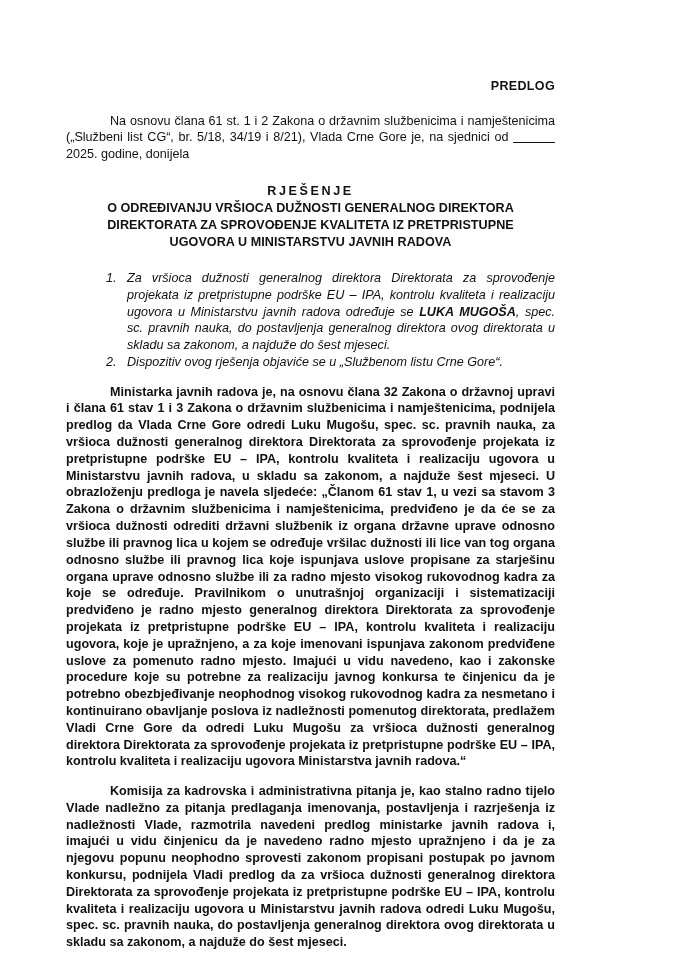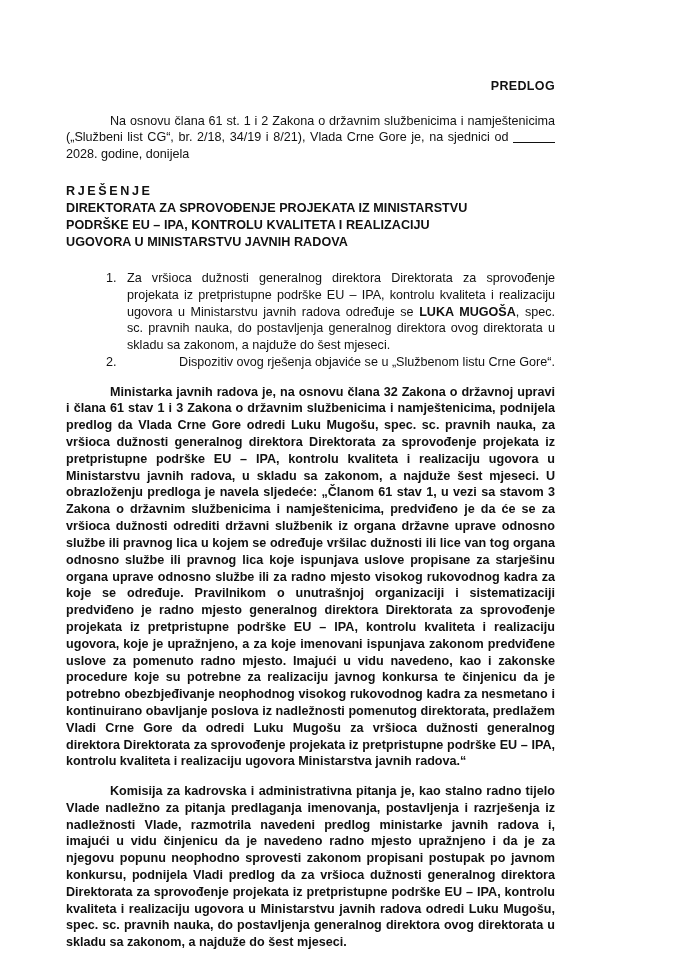--- a/index.html
+++ b/index.html
@@ -34,46 +34,47 @@
     margin-top: 20px;
     font-size: 12.6px;
     line-height: 1.33;
     text-align: justify;
     text-justify: inter-word;
     text-indent: 44px;
     hyphens: none;
   }
   .title-block {
     margin-top: 20px;
-    text-align: left;
+    text-align: center;
     font-weight: bold;
     font-size: 12.6px;
     line-height: 1.36;
   }
   .title-main {
     letter-spacing: 2.6px;
     font-size: 12.6px;
   }
   .title-sub {
     letter-spacing: 0.05px;
   }
   ol.decision-list {
     margin: 19px 0 0 0;
     padding-left: 54px;
     font-size: 12.6px;
     line-height: 1.33;
+    font-style: italic;
   }
   ol.decision-list li {
     text-align: justify;
     text-justify: inter-word;
     padding-left: 7px;
     margin-bottom: 0px;
   }
   ol.decision-list li.item-last {
-    text-align: right;
+    text-align: left;
   }
   .obrazlozenje {
     margin-top: 19px;
     text-align: center;
     font-weight: bold;
     font-size: 12.6px;
     letter-spacing: 2.6px;
   }
   .body-par {
     margin-top: 13px;
@@ -95,26 +96,26 @@
   }
   b.name { font-weight: bold; }
 </style>
 </head>
 <body>
 
 <div class="page">
 
   <div class="header-predlog">PREDLOG</div>
 
-  <p class="intro"><span>Na osnovu člana 61 st. 1 i 2 Zakona o državnim službenicima i namještenicima („Službeni list CG“, br. 2/18, 34/19 i 8/21), Vlada Crne Gore je, na sjednici od </span><span class="blank-line"></span><span> 2028. godine, donijela</span></p>
+  <p class="intro"><span>Na osnovu člana 61 st. 1 i 2 Zakona o državnim službenicima i namještenicima („Službeni list CG“, br. 5/18, 34/19 i 8/21), Vlada Crne Gore je, na sjednici od </span><span class="blank-line"></span><span> 2025. godine, donijela</span></p>
 
   <div class="title-block">
     <div class="title-main">RJEŠENJE</div>
-    <div class="title-sub">DIREKTORATA ZA SPROVOĐENJE PROJEKATA IZ MINISTARSTVU</div>
-    <div class="title-sub">PODRŠKE EU – IPA, KONTROLU KVALITETA I REALIZACIJU</div>
+    <div class="title-sub">O ODREĐIVANJU VRŠIOCA DUŽNOSTI GENERALNOG DIREKTORA</div>
+    <div class="title-sub">DIREKTORATA ZA SPROVOĐENJE KVALITETA IZ PRETPRISTUPNE</div>
     <div class="title-sub">UGOVORA U MINISTARSTVU JAVNIH RADOVA</div>
   </div>
 
   <ol class="decision-list">
     <li><span>Za vršioca dužnosti generalnog direktora Direktorata za sprovođenje projekata iz pretpristupne podrške EU – IPA, kontrolu kvaliteta i realizaciju ugovora u Ministarstvu javnih radova određuje se </span><b class="name">LUKA MUGOŠA</b><span>, spec. sc. pravnih nauka, do postavljenja generalnog direktora ovog direktorata u skladu sa zakonom, a najduže do šest mjeseci.</span></li>
     <li class="item-last">Dispozitiv ovog rješenja objaviće se u „Službenom listu Crne Gore“.</li>
   </ol>
 
 
   <p class="body-par">Ministarka javnih radova je, na osnovu člana 32 Zakona o državnoj upravi  i člana 61 stav 1 i 3 Zakona o državnim službenicima i namještenicima, podnijela predlog da Vlada Crne Gore odredi Luku Mugošu, spec. sc. pravnih nauka, za vršioca dužnosti generalnog direktora Direktorata za sprovođenje projekata iz pretpristupne podrške EU – IPA, kontrolu kvaliteta i realizaciju ugovora u Ministarstvu javnih radova, u skladu sa zakonom, a najduže šest mjeseci. U obrazloženju predloga je navela sljedeće: „Članom 61 stav 1, u vezi sa stavom 3 Zakona o državnim službenicima i namještenicima, predviđeno je da će se za vršioca dužnosti odrediti državni službenik iz organa državne uprave odnosno službe ili pravnog lica u kojem se određuje vršilac dužnosti ili lice van tog organa odnosno službe ili pravnog lica koje ispunjava uslove propisane za starješinu organa uprave odnosno službe ili za radno mjesto visokog rukovodnog kadra za koje se određuje. Pravilnikom o unutrašnjoj organizaciji i sistematizaciji predviđeno je radno mjesto generalnog direktora Direktorata za sprovođenje projekata iz pretpristupne podrške EU – IPA, kontrolu kvaliteta i realizaciju ugovora, koje je upražnjeno, a za koje imenovani ispunjava zakonom predviđene uslove za pomenuto radno mjesto. Imajući u vidu navedeno, kao i zakonske procedure koje su potrebne za realizaciju javnog konkursa te činjenicu da je potrebno obezbjeđivanje neophodnog visokog rukovodnog kadra za nesmetano i kontinuirano obavljanje poslova iz nadležnosti pomenutog direktorata, predlažem Vladi Crne Gore da odredi Luku Mugošu za vršioca dužnosti generalnog direktora Direktorata za sprovođenje projekata iz pretpristupne podrške EU – IPA, kontrolu kvaliteta i realizaciju ugovora Ministarstva javnih radova.“</p>

